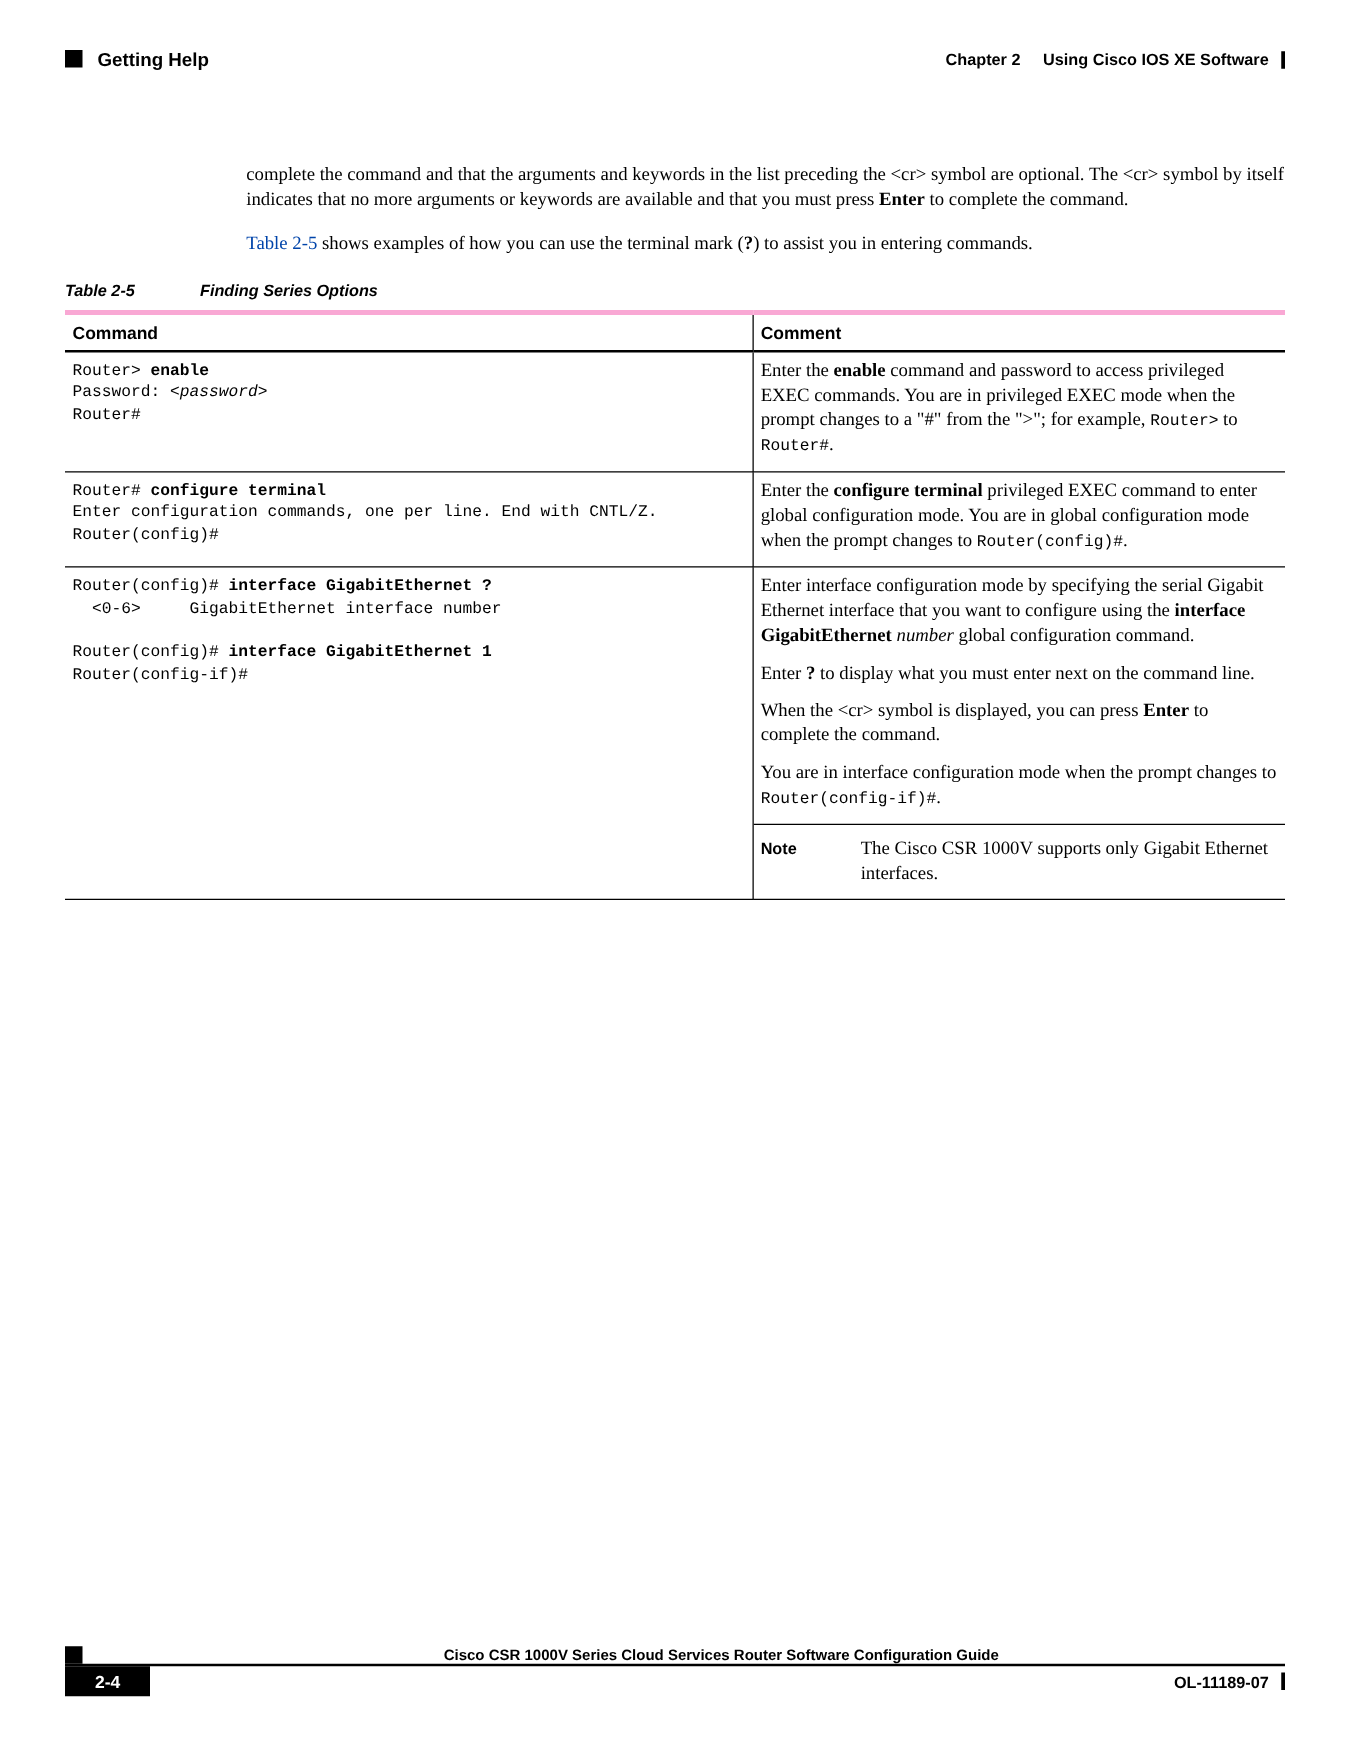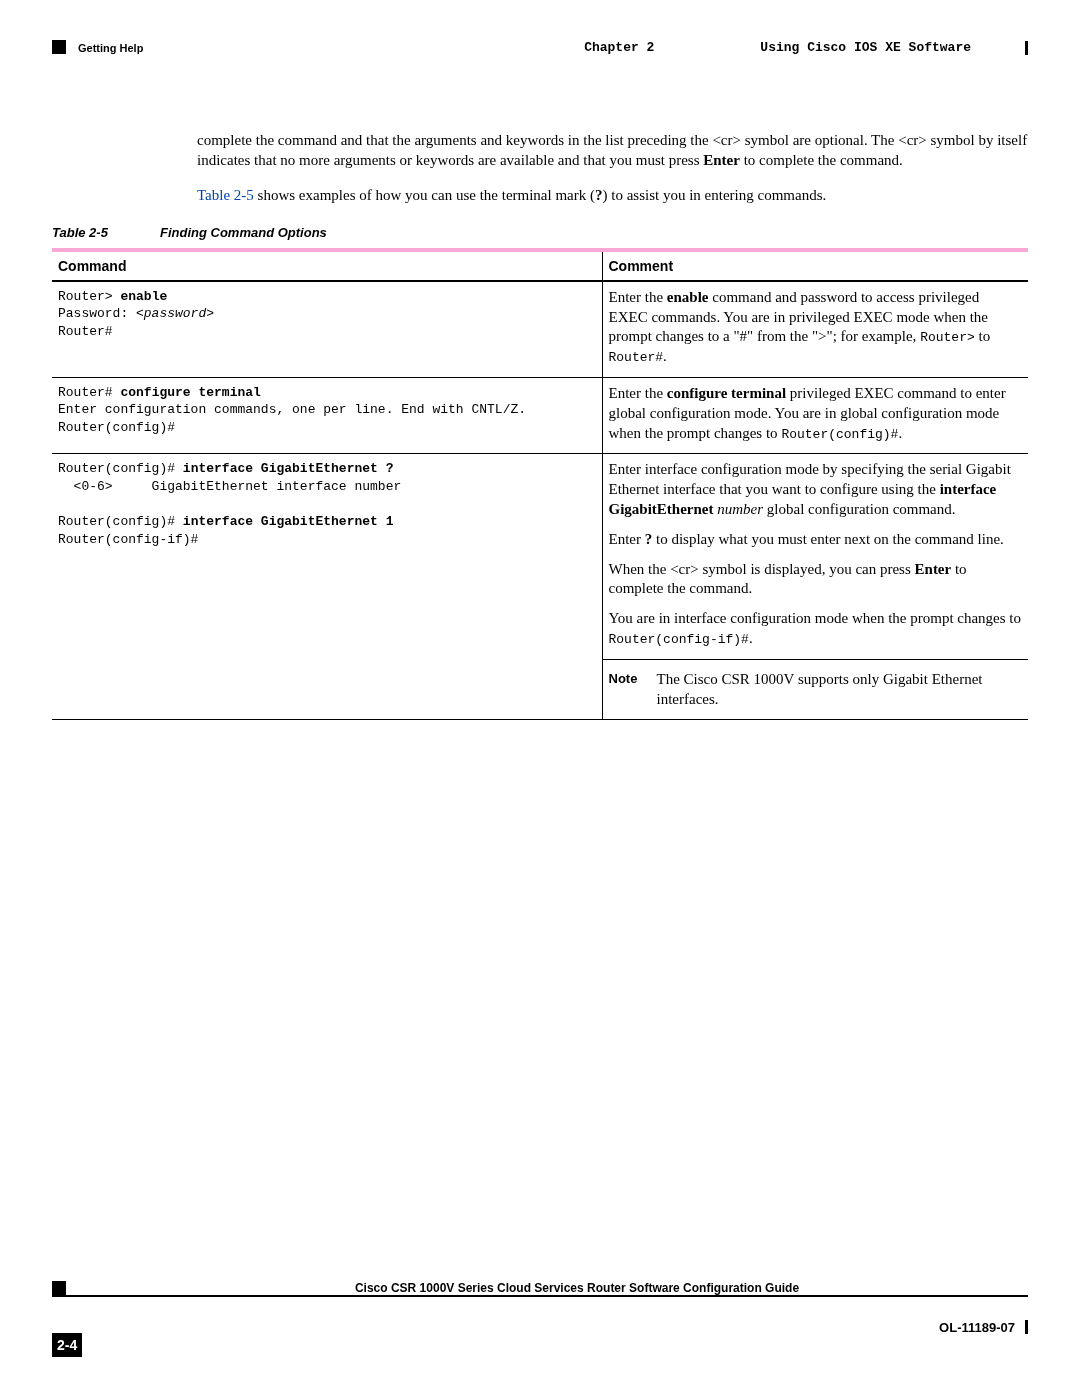--- a/index.html
+++ b/index.html
@@ -21,38 +21,37 @@
   .header {
     position: relative;
     height: 30px;
     margin-bottom: 60px;
   }
   .header-left {
     position: absolute;
     left: 0;
     top: 0;
     display: flex;
-    align-items: flex-end;
-    font-family: Arial, Helvetica, sans-serif;
-    font-weight: bold;
-    font-size: 11px;
+    align-items: flex-start;
+    font-family: Arial, Helvetica, sans-serif;
+    font-weight: bold;
+    font-size: 15px;
   }
   .header-left .blk {
     width: 14px; height: 14px; background:#000; margin-right: 12px;
   }
   .header-right {
     position: absolute;
     right: 0;
     top: 0;
-    font-family: Liberation Mono, monospace;
+    font-family: Liberation Sans, sans-serif;
     font-weight: bold;
     font-size: 13px;
     display:flex;
     align-items:flex-end;
-    gap:44px;
   }
   .header-right .bar {
     width: 3px; height: 14px; background:#000; margin-left:10px;
   }
   .body-text {
     margin-left: 145px;
     margin-right: 0;
     font-size: 15px;
     line-height: 1.35;
   }
@@ -93,42 +92,41 @@
     font-size: 13px;
     white-space: pre;
     line-height: 1.35;
   }
   .mono .b { font-weight: bold; }
   .mono .i { font-style: italic; }
   .comment-cell { font-size: 15px; line-height: 1.32; }
   .comment-cell p { margin-bottom: 10px; }
   .comment-cell p:last-child { margin-bottom: 0; }
   .cm { font-family: "Courier New", Courier, monospace; font-size: 13px; }
-  .note-row { display:flex; margin-top:4px; }
+  .note-row { display:flex; margin-top:4px;gap:32px; }
   .note-label { font-family: Arial, Helvetica, sans-serif; font-weight:bold; font-size:13px; width:48px; flex-shrink:0; }
   .note-body { font-size:15px; line-height:1.32; }
   .footer {
     position: absolute;
     left: 52px; right: 52px; bottom: 40px;
   }
   .footer-line {
     border-top: 2px solid #000;
     width: 100%;
   }
   .footer-bottom {
     display:flex;
     align-items:center;
     margin-top:0;
   }
   .page-tag {
     background:#000; color:#fff;
     font-family: Arial, Helvetica, sans-serif;
     font-weight:bold; font-size:14px;
-    padding: 4px 5px;
-    margin-top: 36px;
+    padding: 4px 24px;
   }
   .footer-right {
     margin-left:auto;
     font-family: Arial, Helvetica, sans-serif;
     font-weight:bold; font-size:13px;
     display:flex; align-items:center;
   }
   .footer-right .bar { width:3px; height:14px; background:#000; margin-left:10px; }
   .footer-square-lead { width:14px; height:14px; background:#000; display:inline-block; vertical-align:middle; }
 </style>
@@ -154,21 +152,21 @@
     <p>
       <span>complete the command and that the arguments and keywords in the list preceding the &lt;cr&gt; symbol are optional. The &lt;cr&gt; symbol by itself indicates that no more arguments or keywords are available and that you must press </span><b>Enter</b><span> to complete the command.</span>
     </p>
     <p>
       <span class="link">Table 2-5</span><span> shows examples of how you can use the terminal mark (</span><b>?</b><span>) to assist you in entering commands.</span>
     </p>
   </div>
 
   <div class="table-caption">
     <span class="tnum">Table 2-5</span>
-    <span>Finding Command Options</span>
+    <span>Finding Series Options</span>
   </div>
 
   <table class="cmd">
     <thead>
       <tr>
         <th>Command</th>
         <th>Comment</th>
       </tr>
     </thead>
     <tbody>

